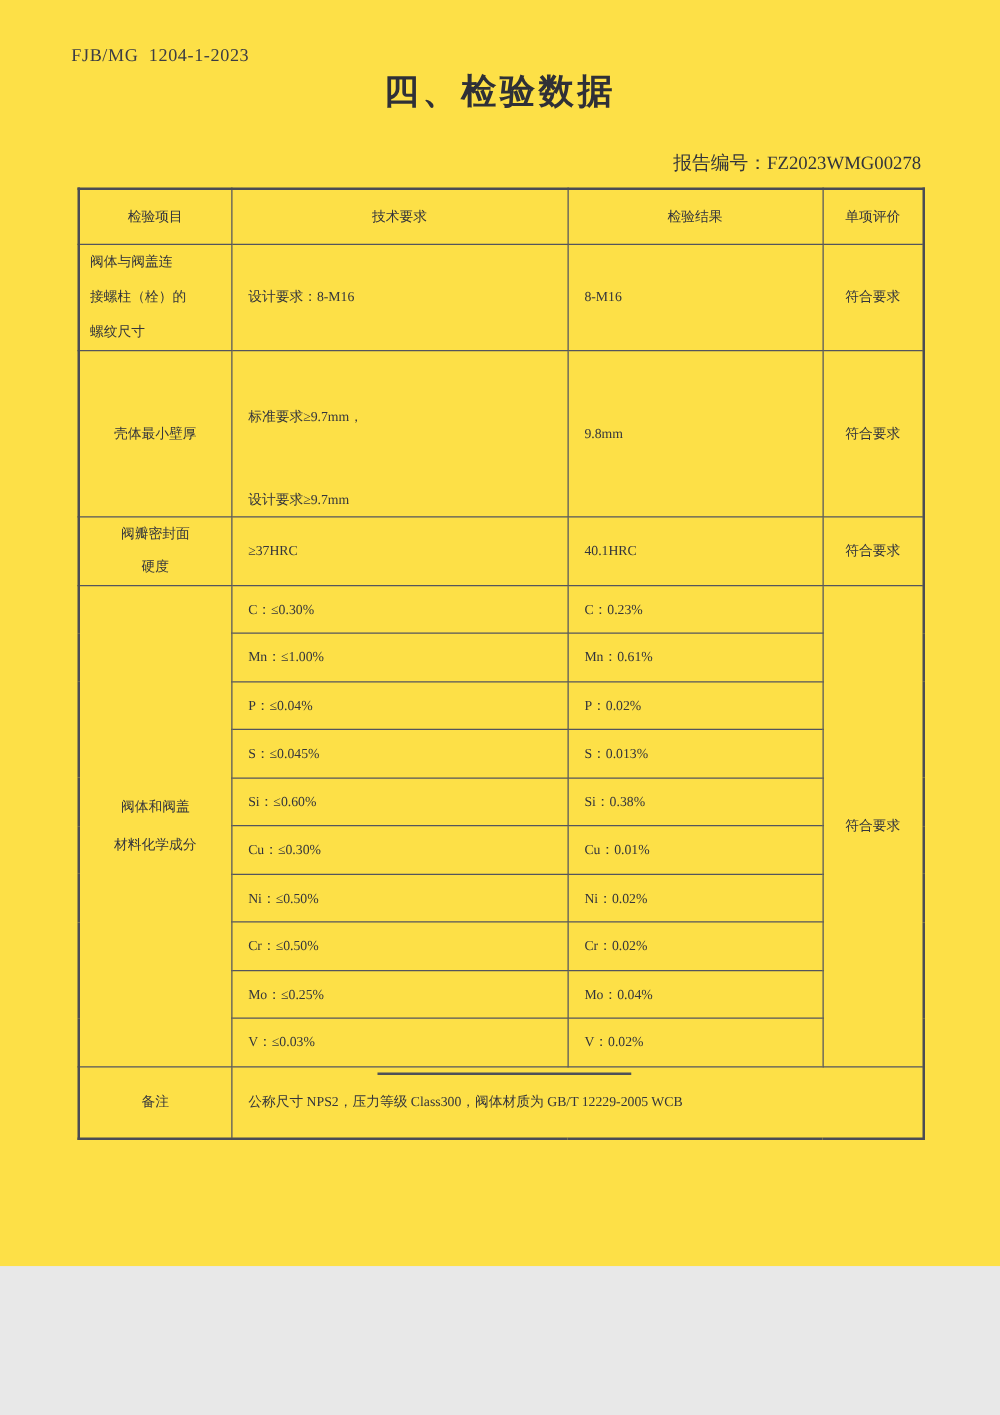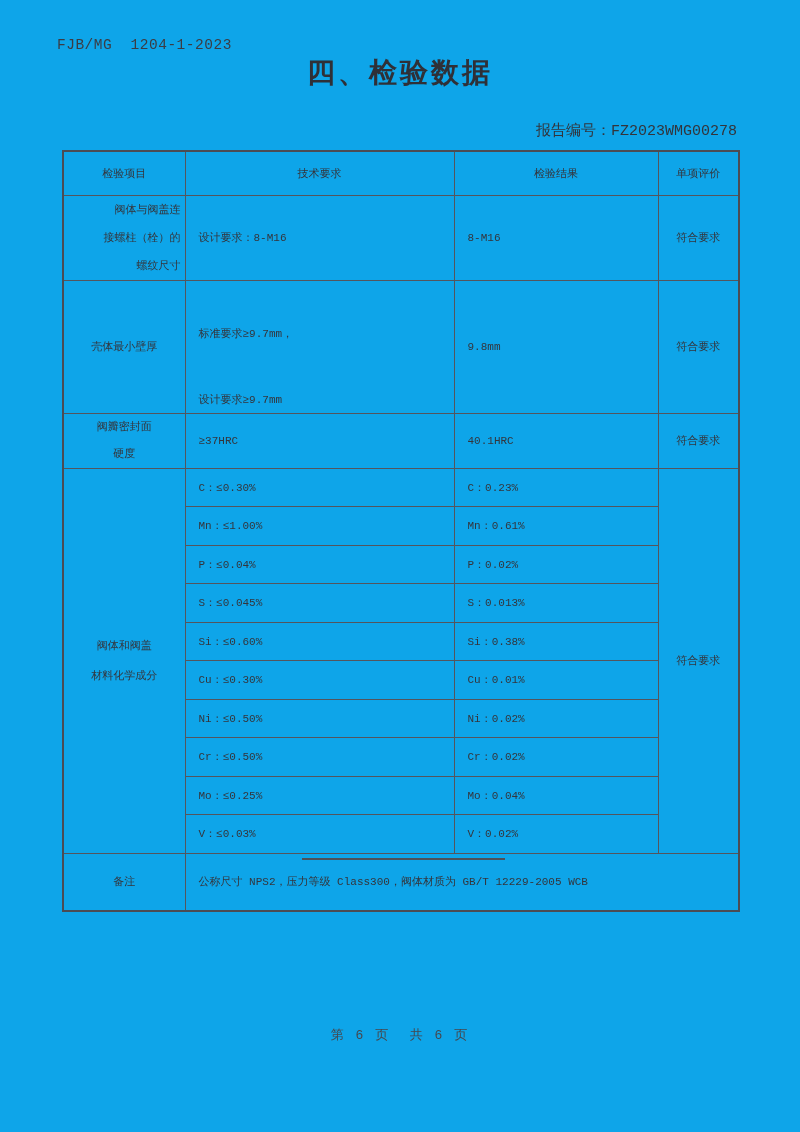--- a/index.html
+++ b/index.html
@@ -1,23 +1,23 @@
 <!DOCTYPE html>
 <html><head>
 <meta charset="utf-8">
 <style>
   * { margin: 0; padding: 0; box-sizing: border-box; }
   html, body { background: #e8e8e8; }
   .page {
     position: relative;
     width: 800px;
-    height: 1132px;
+    height: 1013px;
     margin: 0 auto;
-    background: #0ea5e9;
-    font-family: Liberation Mono, monospace;
+    background: #fde047;
+    font-family: Liberation Serif, serif;
     color: #34353c;
     overflow: hidden;
   }
   .doc-code {
     position: absolute;
     left: 57px;
     top: 37px;
     font-size: 14.5px;
     letter-spacing: 0.5px;
     color: #3b3c44;
@@ -67,21 +67,21 @@
   tr.h-row   { height: 44px; }
   tr.r-thread{ height: 82px; }
   tr.r-wall  { height: 54px; }
   tr.r-hard  { height: 54px; }
   tr.r-chem  { height: 38.5px; }
   tr.r-remark{ height: 58px; }
   .ctr { text-align: center; }
   .pad-l { padding-left: 13px; text-align: left; }
   .item-left { padding-left: 8px; padding-right: 4px; text-align: left; }
   .line { display: block; }
-  .lh28 .line { line-height: 28px; text-align: right; }
+  .lh28 .line { line-height: 28px; }
   .lh26 .line { line-height: 26px; margin-top: 40px; }
   .lh27 .line { line-height: 27px; }
   .lh30 .line { line-height: 30px; }
   .sep-line {
     position: absolute;
     left: 302px;
     top: 858px;
     width: 203px;
     height: 2px;
     background: #4e5058;

